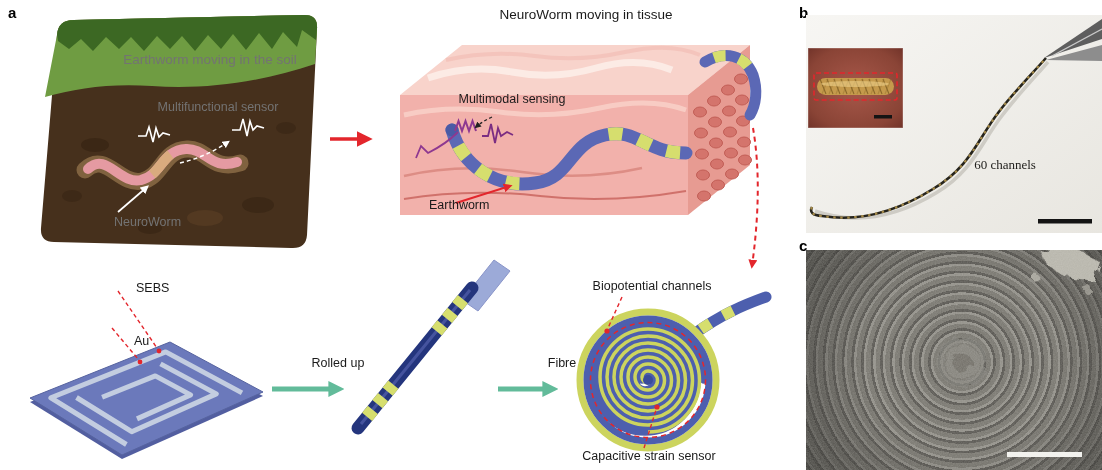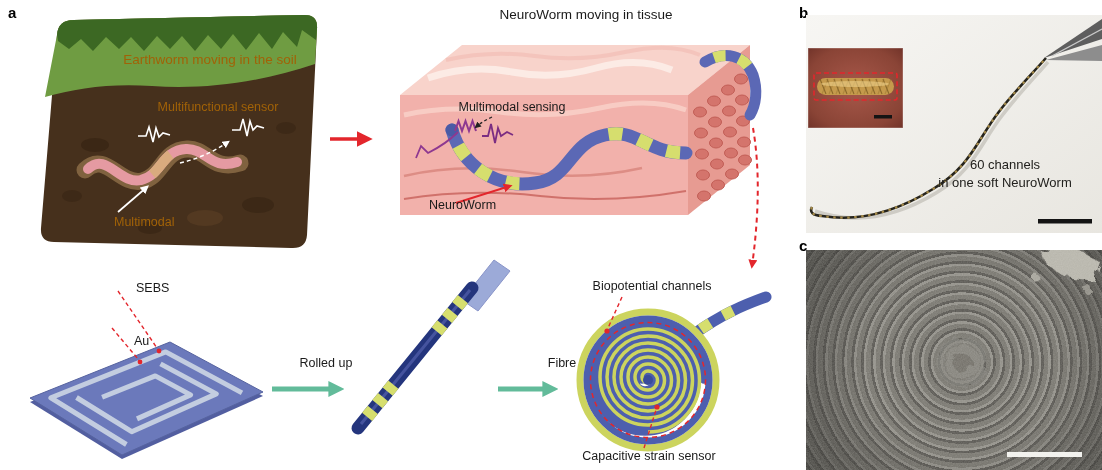--- a/index.html
+++ b/index.html
@@ -1,25 +1,25 @@
 <!DOCTYPE html>
 <html style="--accent_red: #e3262c; --fiber_blue: #4d5fae; --band_yellow_green: #ccd45e; --grass_green: #6f9c42; --soil_brown: #46301c; --tissue_pink: #f2b1ab; --process_arrow_green: #62bb9a;"><head>
 <meta charset="utf-8">
 <style>
   * { margin:0; padding:0; box-sizing:border-box; }
   body { font-family:"Liberation Sans", sans-serif; background:#fff; }
   .figure { position:relative; width:1102px; height:470px; background:#fff; overflow:hidden; }
   .abs { position:absolute; }
   .panel-letter { position:absolute; font-weight:bold; font-size:15px; color:#000; }
   .lbl { position:absolute; font-size:12.5px; color:#1a1a1a; white-space:nowrap; line-height:1.2;padding-left:40px; }
-  .lbl.white { color:#a16207; }
+  .lbl.white { color:#737373; }
   .lbl.center { transform:translateX(-50%); text-align:center; }
   .lbl.big { font-size:13.5px; }
   .caption-b { position:absolute; left:919px; top:156px; width:172px; text-align:center;
-               font-size:13px; color:#22211e; line-height:1.4; }
+               font-size:13px; color:#22211e; line-height:1.4;font-family:Liberation Serif, serif; }
   .photo-c {
     position:absolute; left:806px; top:250px; width:296px; height:220px;
     background-color:#57564f;
     background-image:
       radial-gradient(circle at 52.7% 50.9%, rgba(60,59,55,0) 0px, rgba(60,59,55,0) 95px, rgba(45,44,41,0.45) 150px, rgba(34,34,31,0.6) 100%),
       repeating-radial-gradient(circle at 52.7% 50.9%, #8f8d86 0px, #8f8d86 2.4px, #55534e 2.4px, #55534e 5px, #75736c 5px, #75736c 9.6px);
   }
   .photo-c svg { position:absolute; left:0; top:0; }
   .sem-scalebar { position:absolute; right:20px; bottom:13px; width:75px; height:5px; background:#f2f2ee; }
 </style>
@@ -143,27 +143,27 @@
       <line x1="622" y1="297" x2="608" y2="328" stroke="#e3262c" stroke-width="1.4" stroke-dasharray="4 3"></line>
       <circle cx="607" cy="331" r="2.6" fill="#e3262c"></circle>
       <line x1="644" y1="448" x2="656" y2="410" stroke="#e3262c" stroke-width="1.4" stroke-dasharray="4 3"></line>
       <circle cx="657" cy="407" r="2.6" fill="#e3262c"></circle>
     </g>
   </svg>
 
   <span class="panel-letter" style="left:8px;top:4px">a</span>
   <div class="lbl white center big" style="left:190px;top:52px">Earthworm moving in the soil</div>
   <div class="lbl white center" style="left:198px;top:100px">Multifunctional sensor</div>
-  <div class="lbl white" style="left:74px;top:215px">Multimodal</div>
+  <div class="lbl white" style="left:74px;top:215px">NeuroWorm</div>
   <div class="lbl center big" style="left:566px;top:7px">NeuroWorm moving in tissue</div>
-  <div class="lbl center" style="left:492px;top:100px">Multimodal sensing</div>
-  <div class="lbl" style="left:389px;top:198px">NeuroWorm</div>
+  <div class="lbl center" style="left:492px;top:92px">Multimodal sensing</div>
+  <div class="lbl" style="left:389px;top:198px">Earthworm</div>
   <div class="lbl" style="left:96px;top:281px">SEBS</div>
   <div class="lbl" style="left:94px;top:334px">Au</div>
-  <div class="lbl center" style="left:306px;top:356px">Rolled up</div>
+  <div class="lbl center" style="left:318px;top:356px">Rolled up</div>
   <div class="lbl center" style="left:542px;top:356px">Fibre</div>
   <div class="lbl center" style="left:632px;top:279px">Biopotential channels</div>
   <div class="lbl center" style="left:629px;top:449px">Capacitive strain sensor</div>
 
   <span class="panel-letter" style="left:799px;top:4px">b</span>
   <svg class="abs" style="left:806px;top:15px" width="296" height="218" viewBox="0 0 296 218">
     <defs>
       <linearGradient id="bgB" x1="0" y1="0" x2="1" y2="1">
         <stop offset="0" stop-color="#f7f6f3"></stop>
           <stop offset="1" stop-color="#e8e6e0"></stop>
@@ -190,21 +190,20 @@
       <path d="M14 64 l6 15 M21 64 l6 15 M28 64 l6 15 M35 64 l6 15 M42 64 l6 15 M49 64 l6 15 M56 64 l6 15 M63 64 l6 15 M70 64 l6 15 M77 64 l6 15" stroke="#7e5c22" stroke-width="1.1" fill="none" opacity=".8"></path>
       <path d="M22 64 l-6 15 M29 64 l-6 15 M36 64 l-6 15 M43 64 l-6 15 M50 64 l-6 15 M57 64 l-6 15 M64 64 l-6 15 M71 64 l-6 15 M78 64 l-6 15 M85 64 l-6 15" stroke="#9a7430" stroke-width="1.1" fill="none" opacity=".5"></path>
       <ellipse cx="49" cy="69" rx="34" ry="3" fill="#ecd08a" opacity=".6"></ellipse>
       <rect x="8" y="58" width="83" height="27" rx="2" fill="none" stroke="#e3262c" stroke-width="1.6" stroke-dasharray="5 3"></rect>
       <rect x="68" y="100" width="18" height="3.5" fill="#141414"></rect>
     </g>
     <rect x="232" y="204" width="54" height="4.5" fill="#141414"></rect>
   </svg>
   <div class="caption-b">
     <div>60 channels</div>
-    <div>in one soft NeuroWorm</div>
   </div>
 
   <span class="panel-letter" style="left:799px;top:237px">c</span>
   <div class="photo-c">
     <svg width="296" height="220" viewBox="0 0 296 220">
       <defs>
         <filter id="rough" x="-20%" y="-20%" width="140%" height="140%">
           <feTurbulence type="fractalNoise" baseFrequency="0.12" numOctaves="2" seed="5" result="n"></feTurbulence>
           <feDisplacementMap in="SourceGraphic" in2="n" scale="9"></feDisplacementMap>
         </filter>

